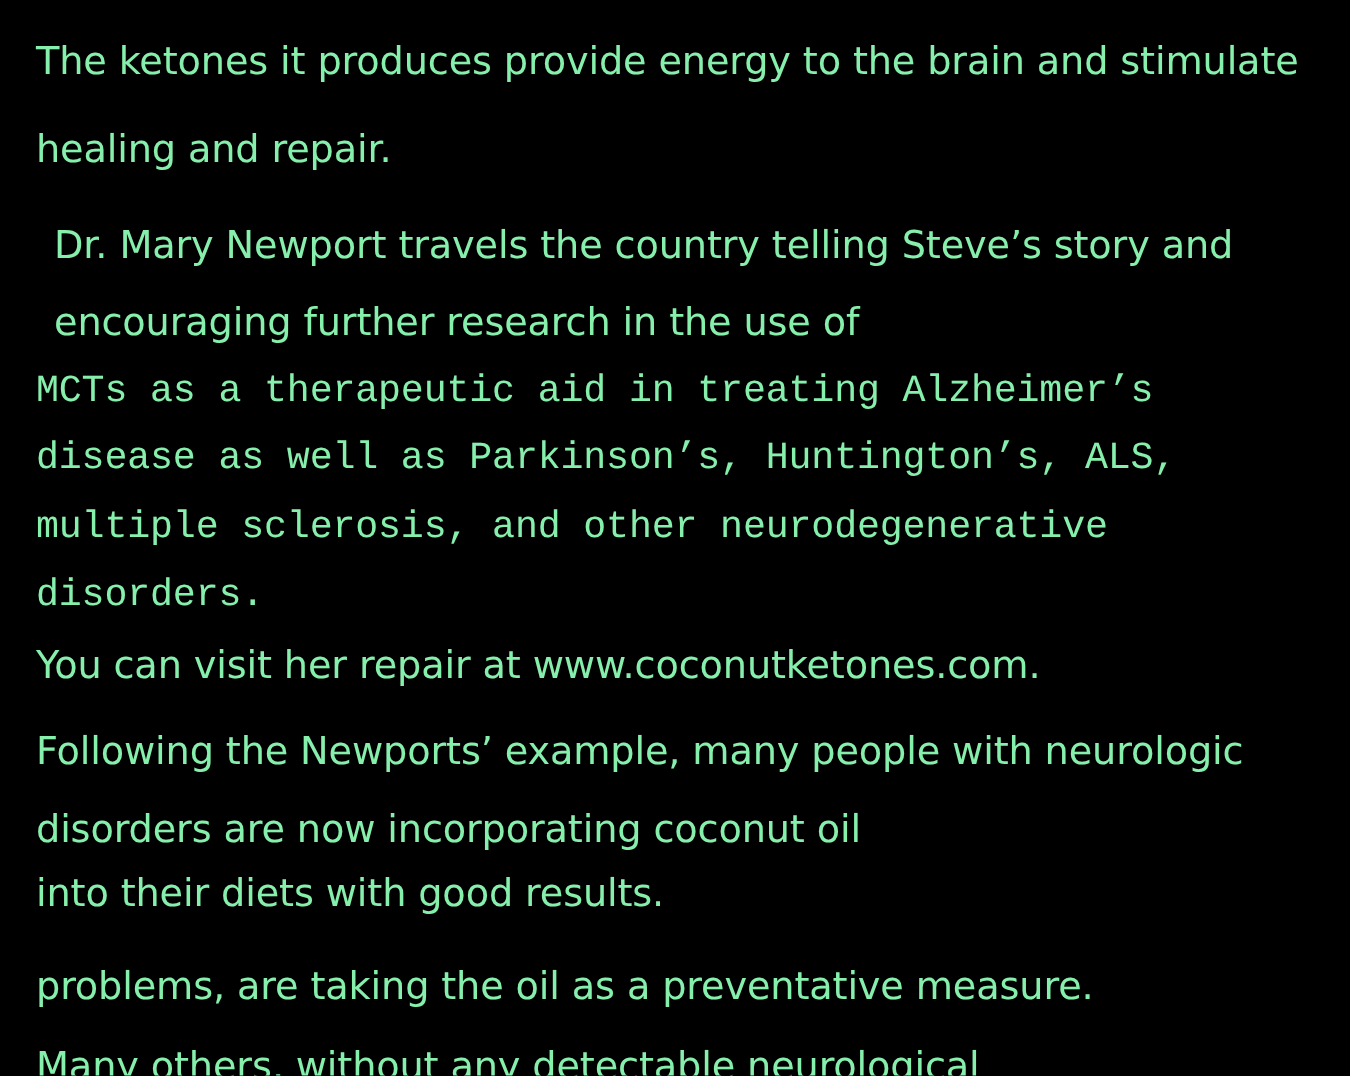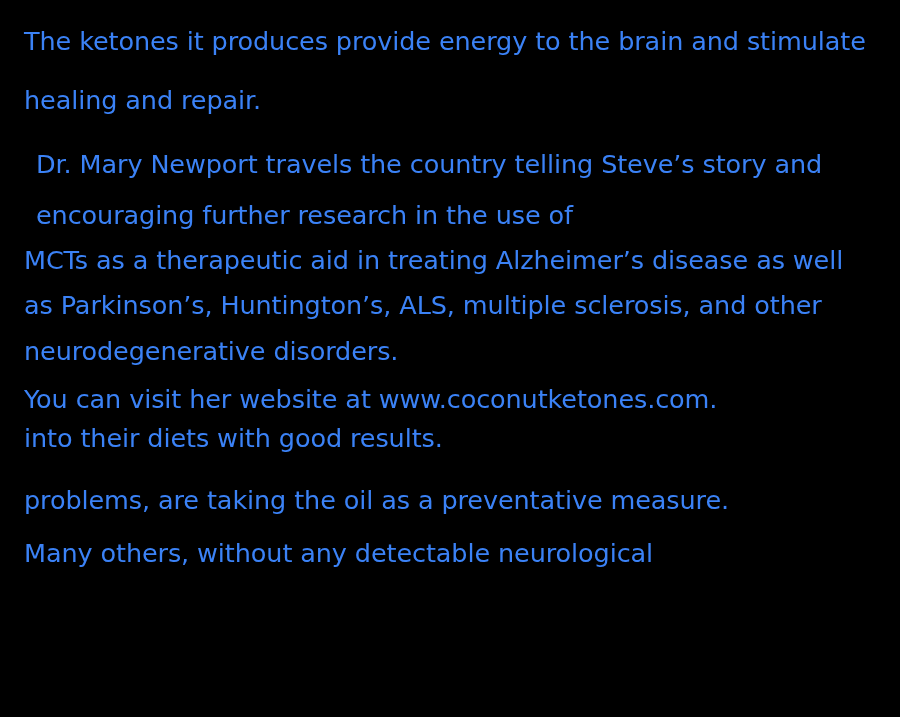--- a/index.html
+++ b/index.html
@@ -20,37 +20,38 @@
     box-sizing: border-box;
     padding: 4px 22px 0 24px;
     display: flex;
     flex-direction: column;
     justify-content: flex-start;
   }
   .para {
     font-size: 25.5px;
     line-height: 1.17;
     letter-spacing: -0.1px;
-    color: #3b82f6;
+    color: #86efac;
     font-weight: 400;
   }
   
   .p0 { margin: 8px 0 0 0; line-height: 2.30; }
   .p1 { margin: 10px 0 0 12px; line-height: 1.98; }
-  .p2 { margin: -2px 0 0 0; line-height: 1.77; }
+  .p2 { margin: -2px 0 0 0; line-height: 1.77; font-family: Liberation Mono, monospace; }
   .p3 { margin: 4px 0 0 0; line-height: 1.70; }
   .p4 { margin: 10px 0 0 0; line-height: 2.02; }
   .p5 { margin: -4px 0 12px 0; line-height: 1.68; }
   .p6 { margin: 6px 0 0 0; line-height: 1.72; }
   .p7 { margin: 2px 0 0 0; line-height: 2.05; }
 </style>
 </head>
 <body style="background: rgb(0, 0, 0);">
 
 <div class="slide">
   <p class="para p0">The ketones it produces provide energy to the brain and stimulate healing and repair.</p>
   <p class="para p1">Dr. Mary Newport travels the country telling Steve’s story and encouraging  further research in the use of</p>
   <p class="para p2">MCTs as a therapeutic aid in treating Alzheimer’s disease as well as Parkinson’s, Huntington’s, ALS, multiple sclerosis, and other  neurodegenerative disorders.</p>
-  <p class="para p3">You can visit her website at www.coconutketones.com.</p>
+  <p class="para p3">You can visit her repair at www.coconutketones.com.</p>
+  <p class="para p4">Following the Newports’ example, many people with neurologic disorders are now  incorporating coconut oil</p>
   <p class="para p5">into their diets with good results.</p>
   <p class="para p7">problems, are taking the oil as a preventative measure.</p>
   <p class="para p6">Many others, without  any detectable neurological</p>
 </div>
 
 </body></html>

